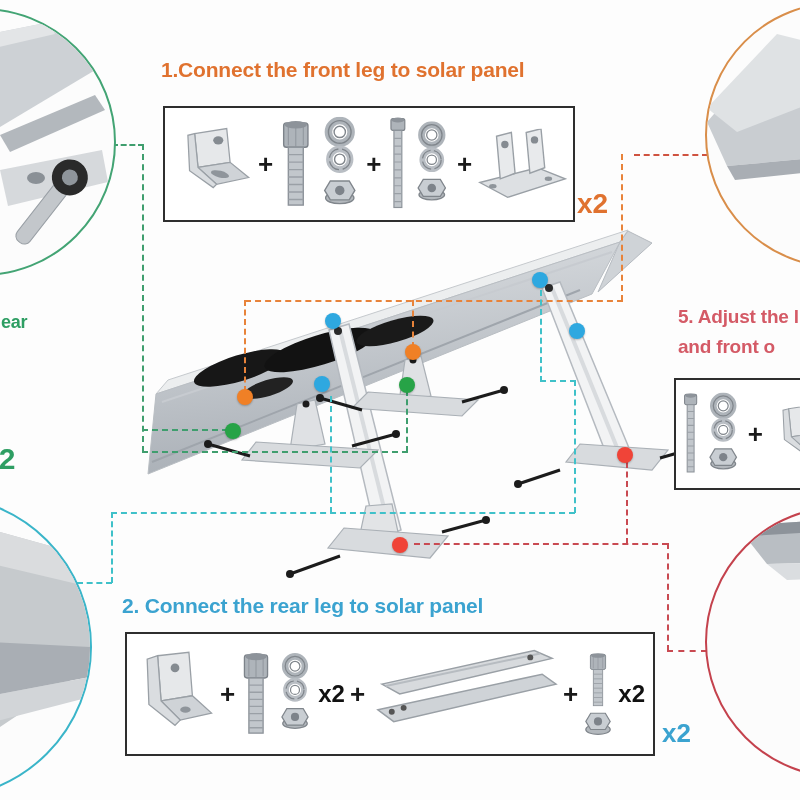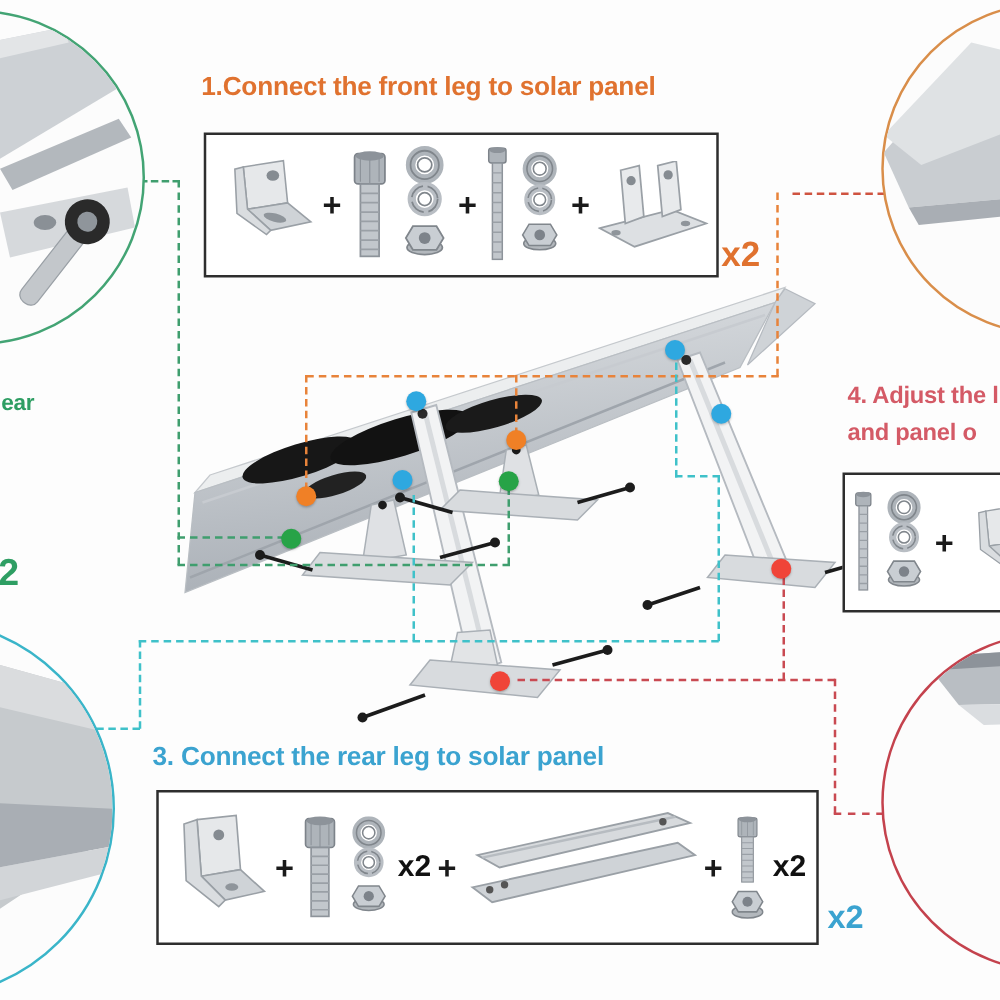--- a/index.html
+++ b/index.html
@@ -268,36 +268,36 @@
     <span class="plus">+</span>
     <svg width="90" height="72" viewBox="0 0 96 76">
         <use href="#sym-tbase"></use>
       </svg>
   </div>
   <div class="abs qty t-orange" style="left:577px;top:188px">x2</div>
 
   <div class="abs title t-green" style="left:1px;top:312px;font-size:18px">ear</div>
   <div class="abs qty t-green" style="left:-18px;top:442px;font-size:30px">x2</div>
 
-  <div class="abs title t-red nowrap" style="left:678px;top:306px;font-size:19px">4. Adjust the l</div>
-  <div class="abs title t-red nowrap" style="left:678px;top:336px;font-size:19px">and panel o</div>
+  <div class="abs title t-red nowrap" style="left:678px;top:306px;font-size:19px">5. Adjust the l</div>
+  <div class="abs title t-red nowrap" style="left:678px;top:336px;font-size:19px">and front o</div>
   <div class="partsbox" style="left:674px;top:378px;width:170px;height:112px">
     <svg width="18" height="90" viewBox="0 0 20 96">
         <use href="#sym-longbolt"></use>
       </svg>
     <svg width="38" height="92" viewBox="0 0 44 100">
         <use href="#sym-washerstack"></use>
       </svg>
     <span class="plus">+</span>
     <svg width="70" height="76" viewBox="0 0 96 92">
         <use href="#sym-lbracket"></use>
       </svg>
   </div>
 
-  <div class="abs title t-blue" style="left:122px;top:594px">3. Connect the rear leg to solar panel</div>
+  <div class="abs title t-blue" style="left:122px;top:594px">2. Connect the rear leg to solar panel</div>
   <div class="partsbox" style="left:125px;top:632px;width:530px;height:124px;gap:5px">
     <svg width="80" height="96" viewBox="0 0 92 100">
         <use href="#sym-lbracket2"></use>
       </svg>
     <span class="plus">+</span>
     <svg width="32" height="88" viewBox="0 0 36 96">
         <use href="#sym-bolt"></use>
       </svg>
     <svg width="36" height="88" viewBox="0 0 44 100">
         <use href="#sym-washerstack"></use>

